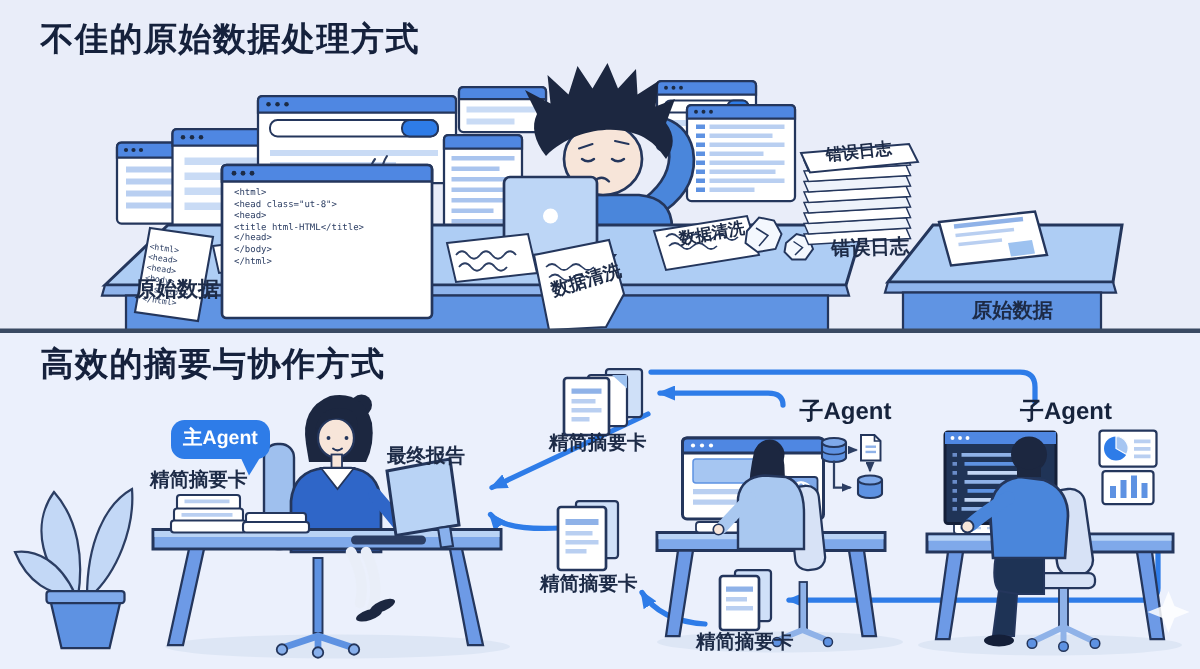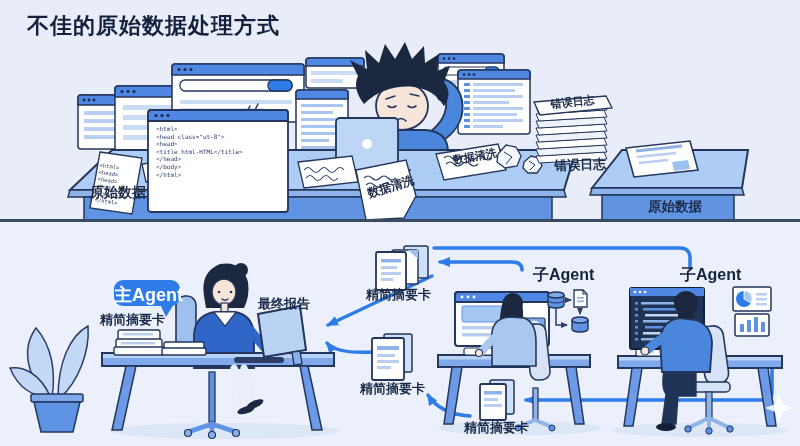--- a/index.html
+++ b/index.html
@@ -2,21 +2,21 @@
 <html><head>
 <meta charset="utf-8">
 <style>
   html,body{margin:0;padding:0;background:#dfe5f2;}
   #stage{position:relative;width:800px;height:446px;overflow:hidden;
          font-family:"Liberation Sans",sans-serif;background:#ec4899;}
   #art{position:absolute;left:0;top:0;z-index:1;}
   .ov{position:absolute;z-index:3;color:#1d2b47;font-weight:700;white-space:nowrap;line-height:1.15;}
   .title{font-size:22px;letter-spacing:1px;color:#15213c;font-weight:800;}
   .code{font-family:"DejaVu Sans Mono",monospace;font-weight:400;white-space:pre-line;color:#2c3e63;}
-  .bubble-txt{color:#ffffff;font-size:18px;text-align:center;width:66px;}
+  .bubble-txt{color:#ffffff;font-size:13px;text-align:center;width:66px;}
   .lbl13{font-size:13px;}
   .lbl12{font-size:12px;}
   .lbl11{font-size:11px;}
   .agent-lbl{font-size:16px;color:#16233c;font-weight:800;margin-left:36px;}
 </style>
 </head>
 <body>
 
 <div id="stage">
 
@@ -486,20 +486,21 @@
 
 <div class="ov lbl13" style="left:90px;top:184px;font-size:14px;">原始数据</div>
 <div class="ov lbl13" style="left:648px;top:199px;font-size:13.5px;">原始数据</div>
 
 <div class="ov lbl11" style="left:452px;top:154px;transform:rotate(-10deg);transform-origin:left top;">数据清洗</div>
 <div class="ov lbl12" style="left:366px;top:188px;transform:rotate(-17deg);transform-origin:left top;">数据清洗</div>
 
 <div class="ov lbl11" style="left:550px;top:98px;transform:rotate(-6deg);transform-origin:left top;">错误日志</div>
 <div class="ov lbl13" style="left:554px;top:159px;transform:rotate(-2deg);transform-origin:left top;">错误日志</div>
 
+<div class="ov title" style="left:27px;top:230px;">高效的摘要与协作方式</div>
 
 <div class="ov bubble-txt" style="left:114px;top:285px;">主Agent</div>
 
 <div class="ov lbl13" style="left:100px;top:313px;">精简摘要卡</div>
 <div class="ov lbl13" style="left:258px;top:297px;">最终报告</div>
 
 <div class="ov lbl13" style="left:366px;top:288px;">精简摘要卡</div>
 <div class="ov lbl13" style="left:360px;top:382px;">精简摘要卡</div>
 <div class="ov lbl13" style="left:464px;top:421px;">精简摘要卡</div>
 

